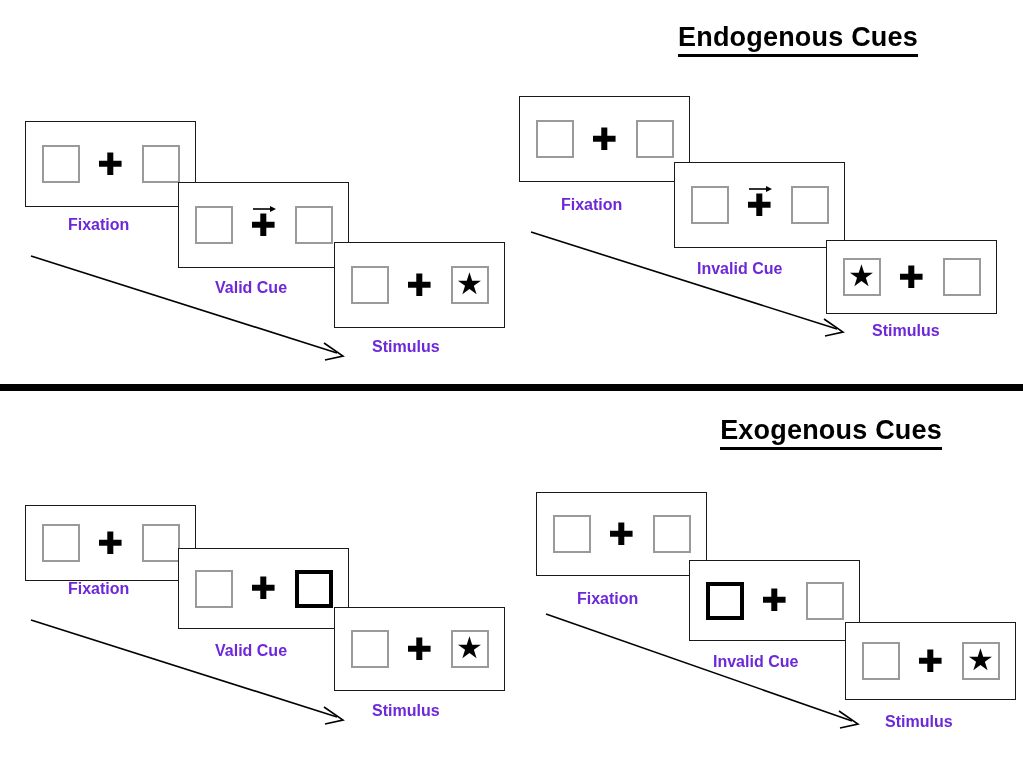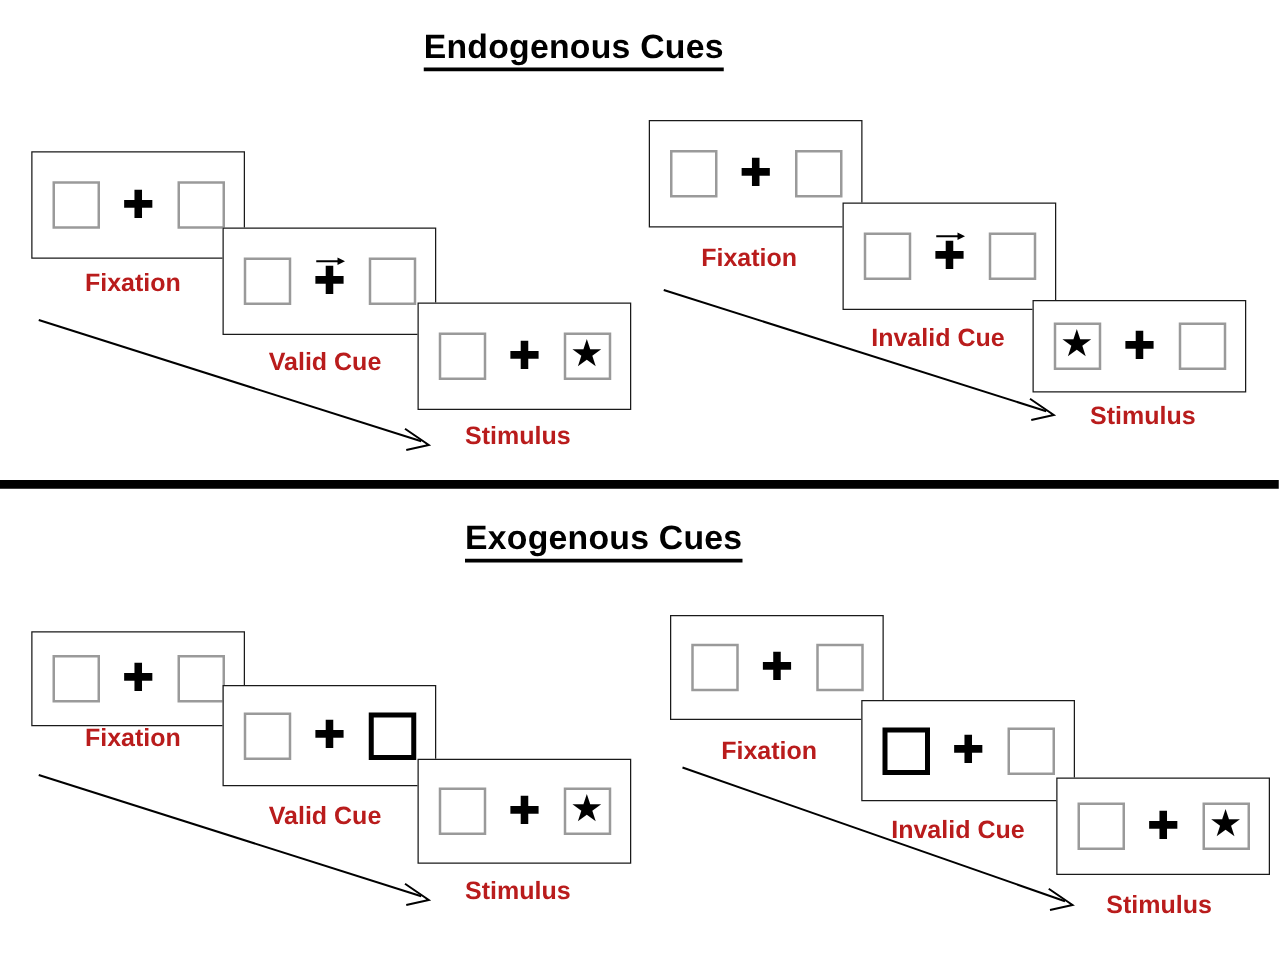--- a/index.html
+++ b/index.html
@@ -7,21 +7,21 @@
   body{
     width:1023px;height:767px;position:relative;overflow:hidden;
     font-family:"Liberation Sans", sans-serif;
     color:#000000;
   }
   .section{position:absolute;left:0;width:1023px;}
   #section-endogenous{top:0;height:386px;}
   #section-exogenous{top:392px;height:375px;}
 
   .section-title{
-    position:absolute;left:0;width:918px;text-align:center;
+    position:absolute;left:0;width:918px;text-align:right;
     font-size:27px;font-weight:bold;letter-spacing:0.2px;
     color:#000;
   }
   .section-title span{
     display:inline-block;
     border-bottom:3px solid #000;
     padding-bottom:1px;
   }
   #title-endogenous{top:22px;}
   #title-exogenous{top:415px;padding-left:24px;}
@@ -74,21 +74,21 @@
     position:absolute;
     top:0px;left:50%;
     transform:translateX(-50%);
     width:26px;height:12px;
     pointer-events:none;
   }
 
   
   .caption{
     position:absolute;
-    font-size:20px;font-weight:bold;color:#b91c1c;
+    font-size:16px;font-weight:bold;color:#6d28d9;
     white-space:nowrap;
   }
 
   .flowarrow{position:absolute;pointer-events:none;}
 </style>
 </head>
 <body>
 
 <div class="section" id="section-endogenous">
 

